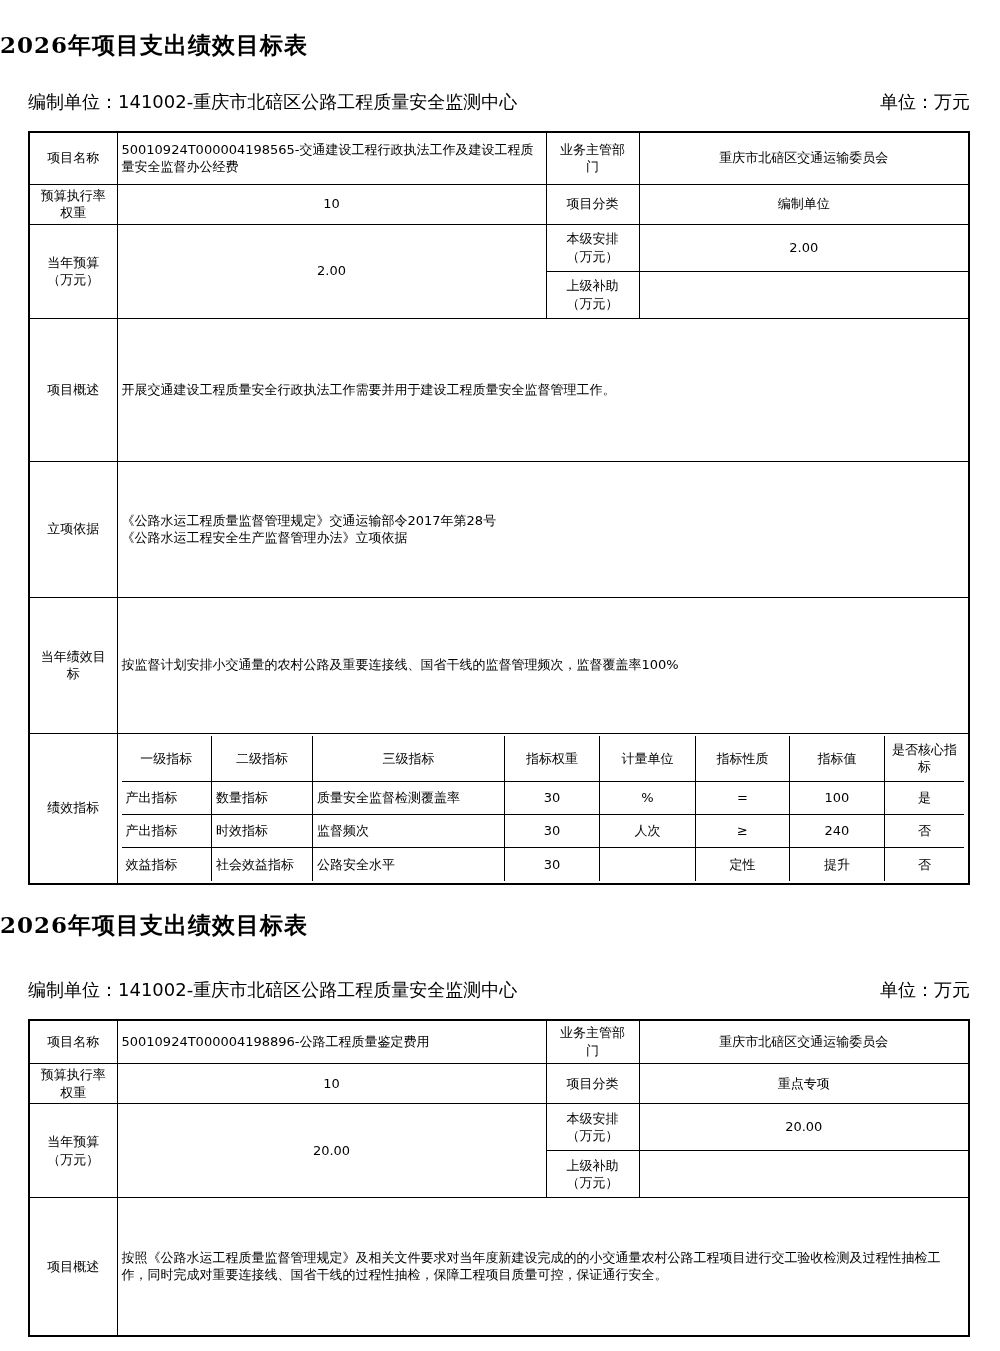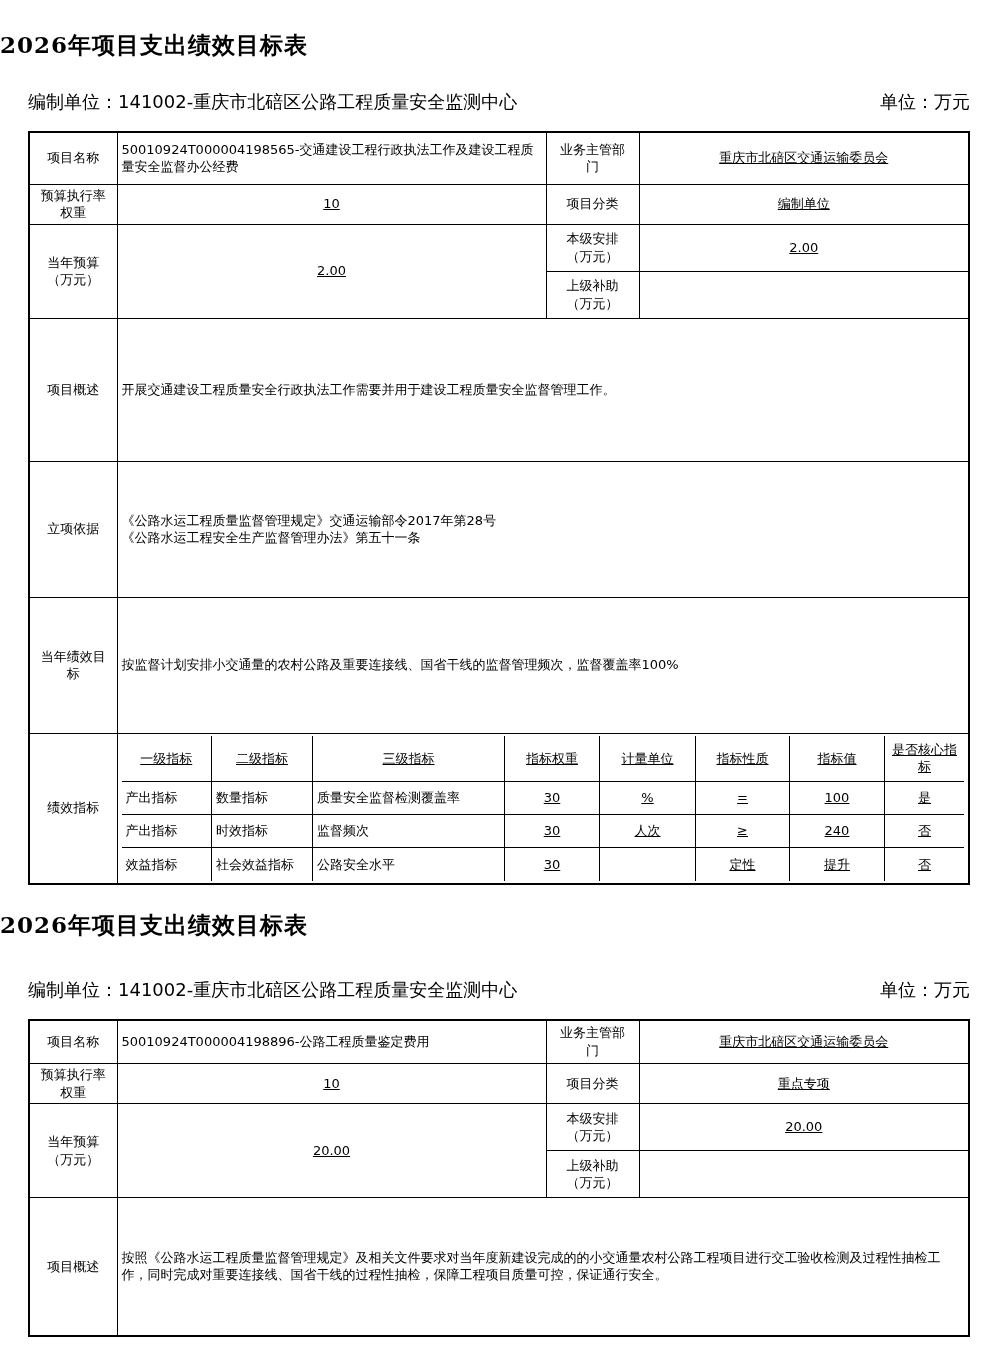--- a/index.html
+++ b/index.html
@@ -25,21 +25,21 @@
   .meta .prep-label { margin-right: 16px; }
   table.main {
     border-collapse: collapse; table-layout: fixed; width: 942px;
     margin: 17px 0 0 28px; border: 2px solid #000;
   }
   table.main td {
     border: 1px solid #000; font-size: 13px; line-height: 1.35;
     vertical-align: middle; padding: 2px 4px; overflow: hidden; word-break: break-all;
   }
   td.lbl { text-align: center; padding: 2px 2px; }
-  td.ctr { text-align: center; text-decoration: underline; }
+  td.ctr { text-align: center; }
   td.lft { text-align: left; }
   .pre { white-space: pre-line; }
   td.bl2 { border-left-width: 2px; margin-top: 12px; }
   td.subcell { padding: 0; vertical-align: top; margin-top: 17px; }
   table.sub { border-collapse: collapse; table-layout: fixed; width: 100%; height: 100%; }
   table.sub td { border: 1px solid #000; font-size: 13px; padding: 2px 4px; }
   table.sub tr:first-child td { border-top: none; }
   table.sub tr:last-child td { border-bottom: none; }
   table.sub td:first-child { border-left: none; }
   table.sub td:last-child { border-right: none; }
@@ -94,21 +94,21 @@
 （万元）</td>
         <td class="ctr"></td>
       </tr>
       <tr style="height:143px">
         <td class="lbl">项目概述</td>
         <td class="lft" colspan="3">开展交通建设工程质量安全行政执法工作需要并用于建设工程质量安全监督管理工作。</td>
       </tr>
       <tr style="height:136px">
         <td class="lbl">立项依据</td>
         <td class="lft pre" colspan="3">《公路水运工程质量监督管理规定》交通运输部令2017年第28号
-《公路水运工程安全生产监督管理办法》第五十一条</td>
+《公路水运工程安全生产监督管理办法》立项依据</td>
       </tr>
       <tr style="height:136px">
         <td class="lbl pre">当年绩效目
 标</td>
         <td class="lft" colspan="3">按监督计划安排小交通量的农村公路及重要连接线、国省干线的监督管理频次，监督覆盖率100%</td>
       </tr>
       <tr>
         <td class="lbl">绩效指标</td>
         <td class="subcell" colspan="3">
           <table class="sub">

